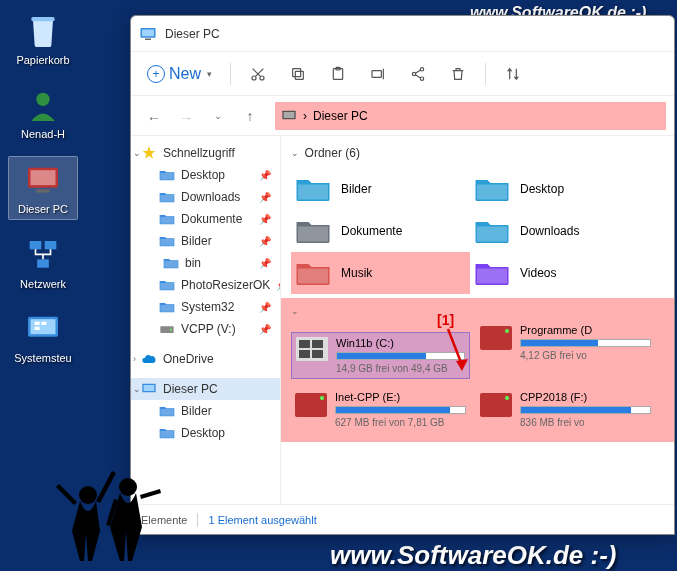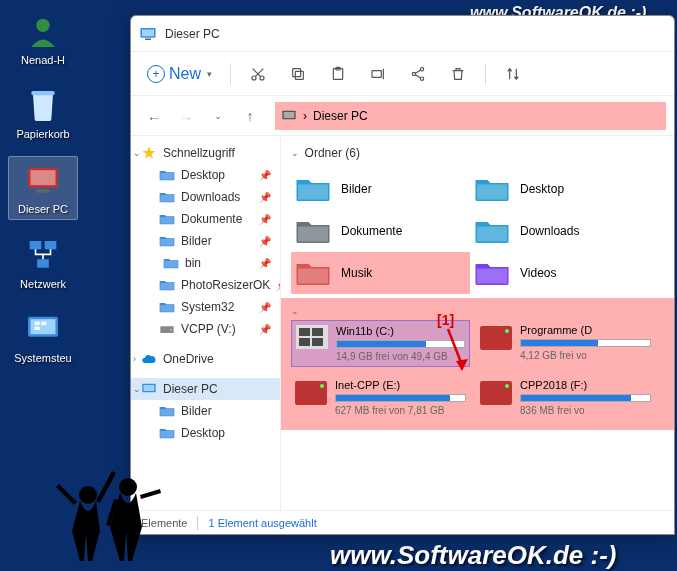--- a/index.html
+++ b/index.html
@@ -49,56 +49,56 @@
 .group-header .caret { font-size: 9px; color: #666; }
 .group-header.hl { background: #ffb0b0; }
 .folders { display: flex; flex-wrap: wrap; padding: 4px 10px; }
 .folder { width: 48%; display: flex; align-items: center; gap: 10px; padding: 6px 4px; cursor: pointer; font-size: 12px; }
 .folder .ficon { width: 36px; height: 30px; }
 .folder.hl { background: #ffb0b0; }
 
 .drives-area { background: #ffb0b0; padding: 4px 0 10px; }
 .drives { display: flex; flex-wrap: wrap; padding: 0 10px; gap: 8px 6px; }
 .drive { width: 48%; display: flex; gap: 8px; padding: 4px; font-size: 11px; cursor: pointer; }
-.drive.sel { background: rgba(100,100,255,0.25); border: 1px solid rgba(50,50,200,0.4); }
+.drive.sel { background: rgba(100,100,255,0.25); border: 1px solid rgba(50,50,200,0.4); margin-top: 12px; }
 .drive .dicon2 { width: 32px; height: 24px; background: #b33; border-radius: 2px; margin-top: 2px; flex-shrink:0; position:relative; }
 .drive .dicon2::after { content:''; position:absolute; right:3px; top:3px; width:4px; height:4px; background:#5f5; border-radius:50%; }
 .drive .dinfo { flex: 1; overflow: hidden; }
 .drive .dname { color: #000; white-space: nowrap; }
 .drive .dbar { height: 8px; background: #fff; border: 1px solid #aaa; margin: 3px 0; position: relative; }
 .drive .dfill { height: 100%; background: #2a7de1; }
 .drive .dfree { color: #666; font-size: 10px; white-space: nowrap; }
 
-.statusbar { height: 24px; border-top: 1px solid #eee; display: flex; align-items: center; padding: 0 10px; font-size: 11px; color: #555; gap: 4px; }
+.statusbar { height: 30px; border-top: 1px solid #eee; display: flex; align-items: center; padding: 0 10px; font-size: 11px; color: #555; gap: 4px; }
 .statusbar .ssep { width:1px; height:14px; background:#ccc; margin: 0 6px; }
 
 .figures { position: absolute; left: 50px; bottom: 0; pointer-events: none; }
 </style>
 </head>
 <body>
 
 <div class="desktop">
   <div class="desktop-icons" id="dicons">
       <div class="dicon">
         <div class="glyph">
           <svg viewBox="0 0 48 48">
-            <circle cx="24" cy="16" r="8" fill="#2d8f3f"></circle>
-            <path d="M10 42 q14-18 28 0 z" fill="#2d8f3f"></path>
-          </svg>
-        </div>
-        <div class="label">Nenad-H</div>
+            <path d="M12 10 h24 l-2 30 a2 2 0 0 1-2 2 H16 a2 2 0 0 1-2-2 z" fill="#cfe8ff"></path>
+            <rect x="10" y="6" width="28" height="5" rx="2" fill="#8fc6f5"></rect>
+          </svg>
+        </div>
+        <div class="label">Papierkorb</div>
       </div>
       <div class="dicon">
         <div class="glyph">
           <svg viewBox="0 0 48 48">
-            <path d="M12 10 h24 l-2 30 a2 2 0 0 1-2 2 H16 a2 2 0 0 1-2-2 z" fill="#cfe8ff"></path>
-            <rect x="10" y="6" width="28" height="5" rx="2" fill="#8fc6f5"></rect>
-          </svg>
-        </div>
-        <div class="label">Papierkorb</div>
+            <circle cx="24" cy="16" r="8" fill="#2d8f3f"></circle>
+            <path d="M10 42 q14-18 28 0 z" fill="#2d8f3f"></path>
+          </svg>
+        </div>
+        <div class="label">Nenad-H</div>
       </div>
       <div class="dicon selected">
         <div class="glyph">
           <svg viewBox="0 0 48 48">
             <rect x="6" y="8" width="36" height="24" rx="2" fill="#b33"></rect>
             <rect x="9" y="11" width="30" height="18" fill="#d88"></rect>
             <rect x="16" y="34" width="16" height="4" fill="#666"></rect>
           </svg>
         </div>
         <div class="label">Dieser PC</div>

